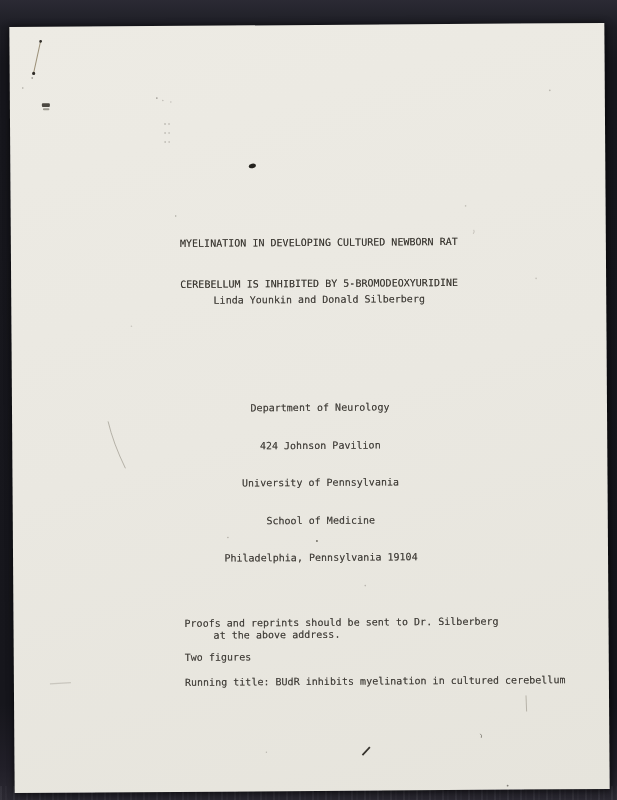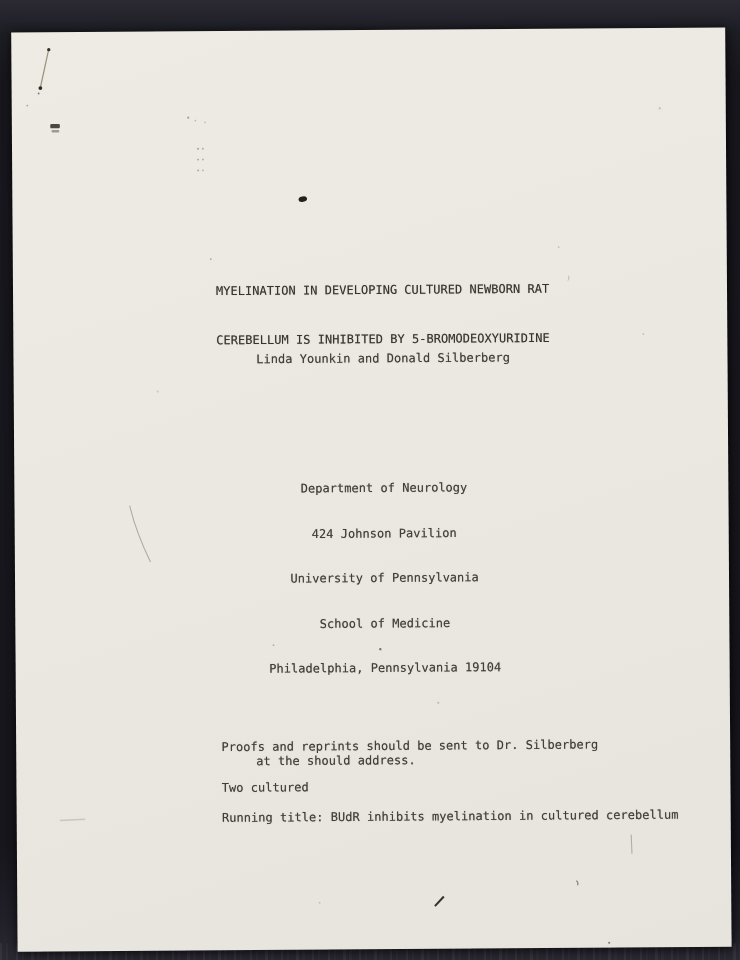--- a/index.html
+++ b/index.html
@@ -111,19 +111,19 @@
 
   <div class="tw centerblock address-block">
     <div>Department of Neurology</div>
     <div>424 Johnson Pavilion</div>
     <div>University of Pennsylvania</div>
     <div>School of Medicine</div>
     <div>Philadelphia, Pennsylvania 19104</div>
   </div>
 
   <div class="tw proofs-1">Proofs and reprints should be sent to Dr. Silberberg</div>
-  <div class="tw proofs-2">at the should address.</div>
+  <div class="tw proofs-2">at the above address.</div>
 
-  <div class="tw figures-note">Two cultured</div>
+  <div class="tw figures-note">Two figures</div>
 
   <div class="tw running-title">Running title: BUdR inhibits myelination in cultured cerebellum</div>
 
 </div>
 
 </body></html>

